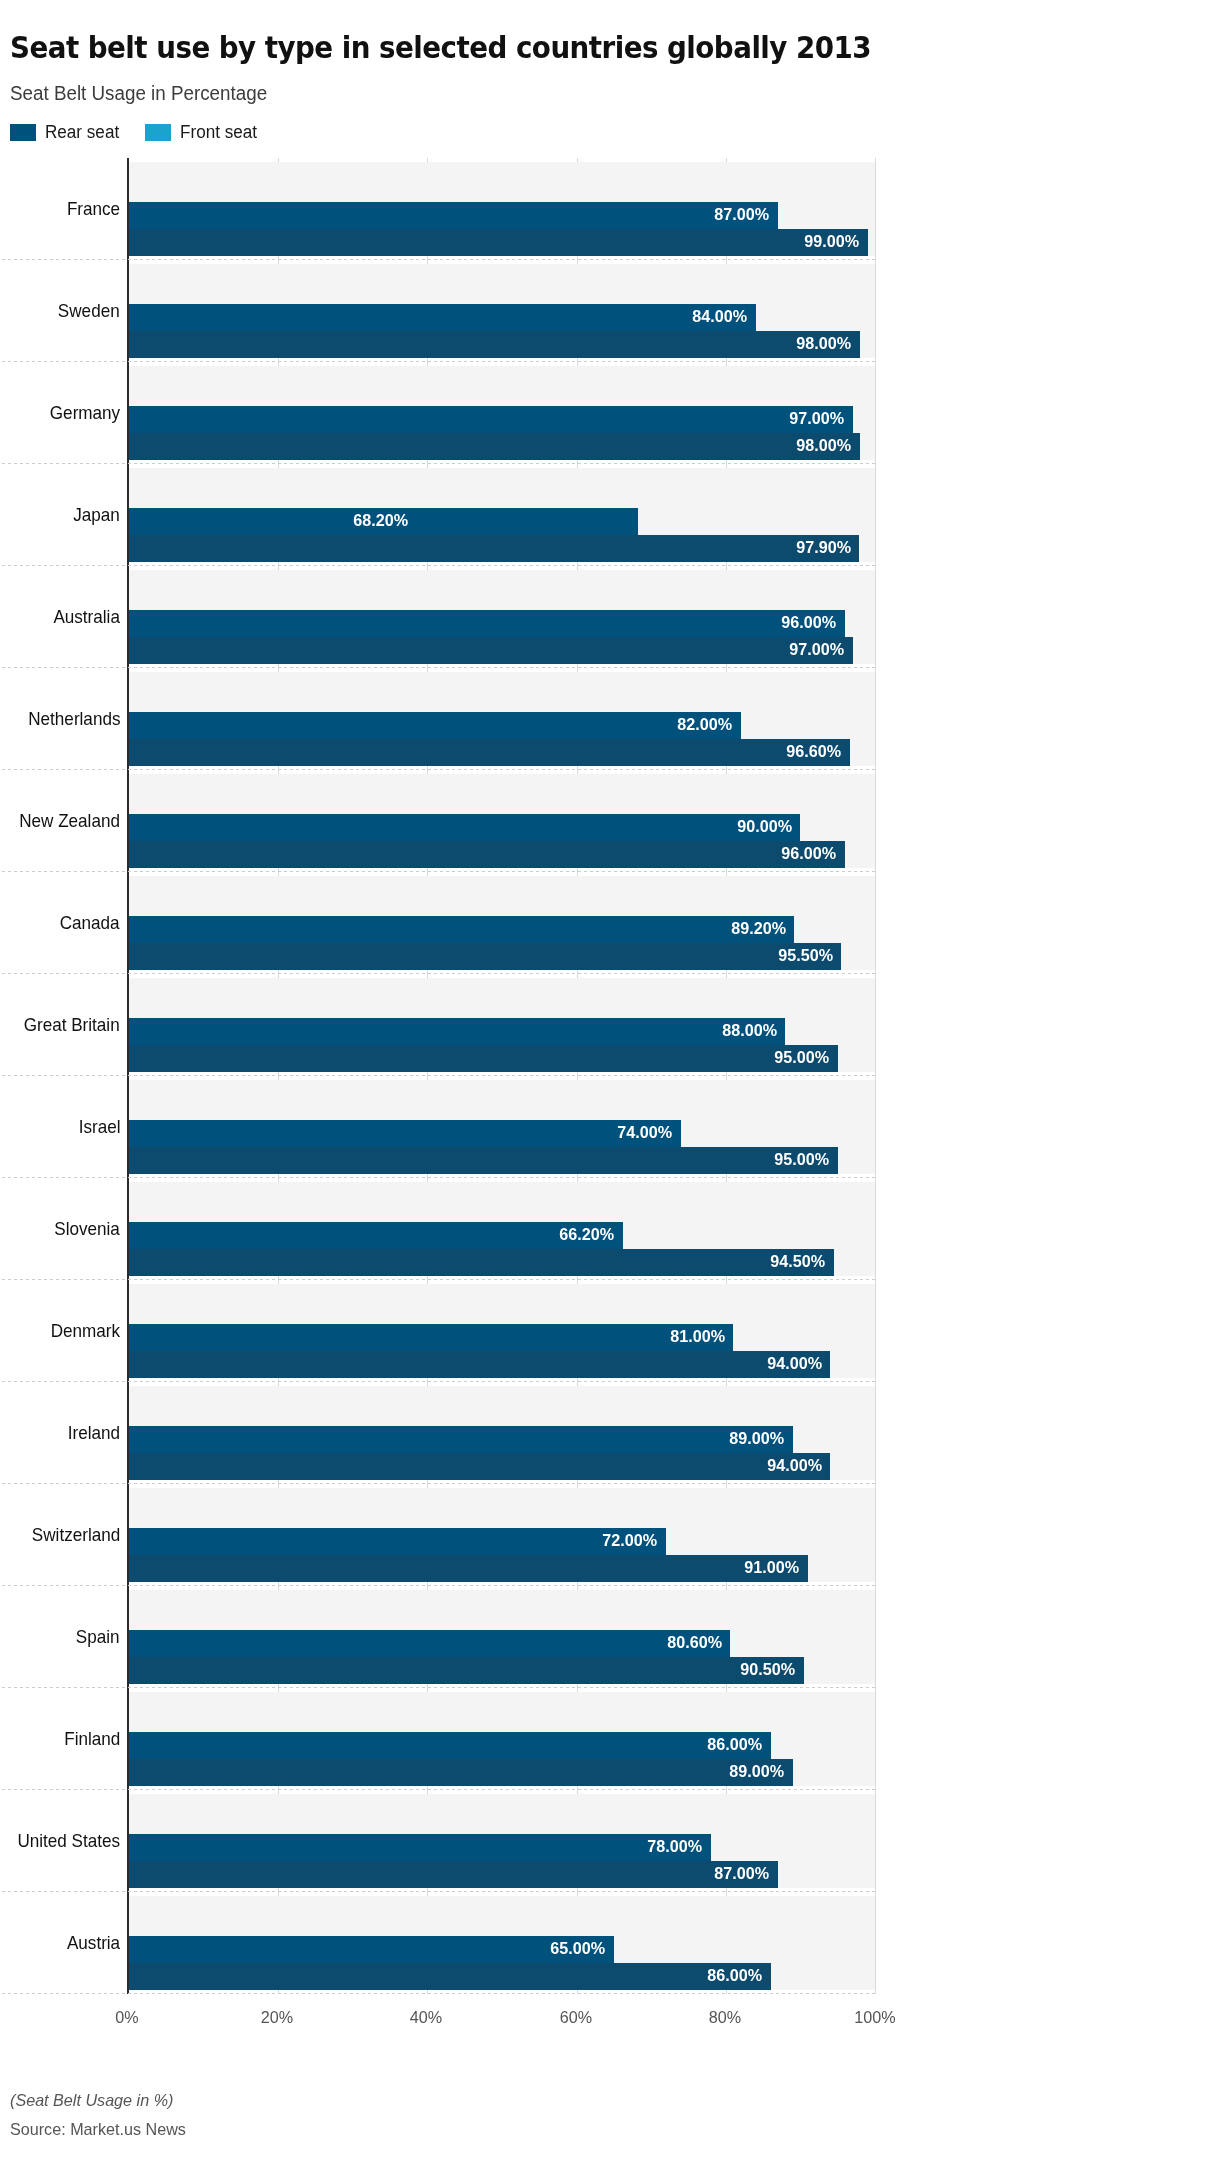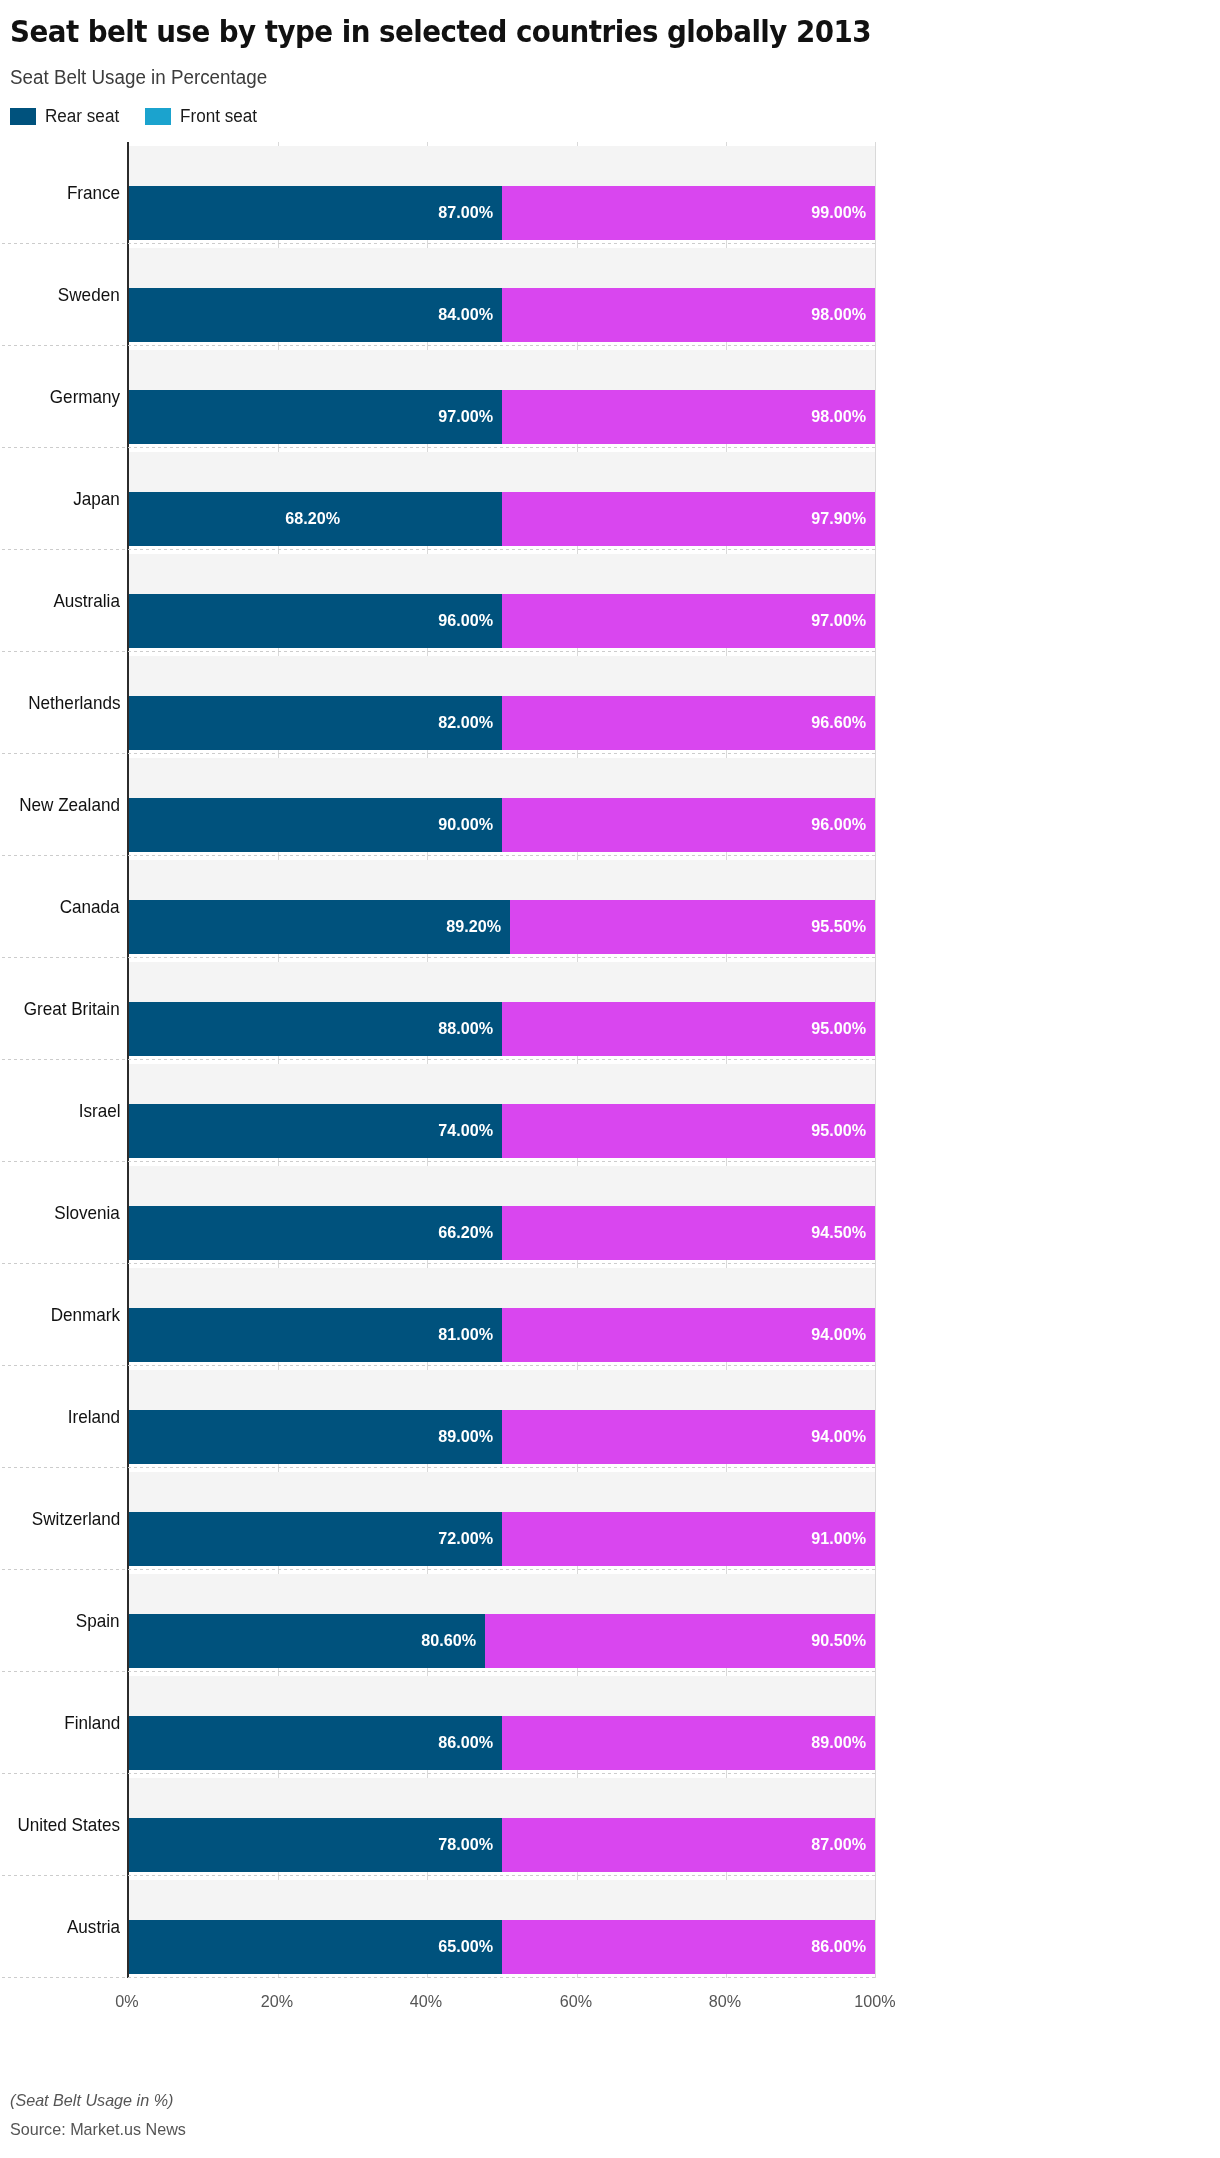--- a/index.html
+++ b/index.html
@@ -13,21 +13,21 @@
   }
 
   .page {
     width: 1220px;
     height: 2158px;
     position: relative;
     padding: 0;
   }
 
   
-  .hdr { padding: 14px 0 0 10px; }
+  .hdr { padding: 30px 0 0 10px; }
 
   .chart-title {
     font-family: "DejaVu Sans", sans-serif;
     font-size: 31px;
     font-weight: 700;
     color: #111111;
     letter-spacing: -0.6px;
     line-height: 1.15;
     white-space: nowrap;
     transform: scaleX(0.895);
@@ -136,33 +136,33 @@
     white-space: nowrap;
   }
 
   .bars {
     position: absolute;
     left: 0;
     right: 0;
     top: 4px;
     bottom: 4px;
     display: flex;
-    flex-direction: row;
+    flex-direction: column;
     margin-top: 40px;
   }
 
   .bar {
     position: relative;
     flex: 1 1 0;
     display: flex;
     align-items: center;
     justify-content: flex-end;
   }
   .bar.rear  { background: #00527d; }
-  .bar.front { background: #d946ef; }
+  .bar.front { background: #0c4a6e; }
 
   .bar-value {
     font-size: 17px;
     font-weight: 700;
     color: #ffffff;
     padding-right: 9px;
     white-space: nowrap;
     transform: scaleX(0.95);
     transform-origin: right center;
   }

